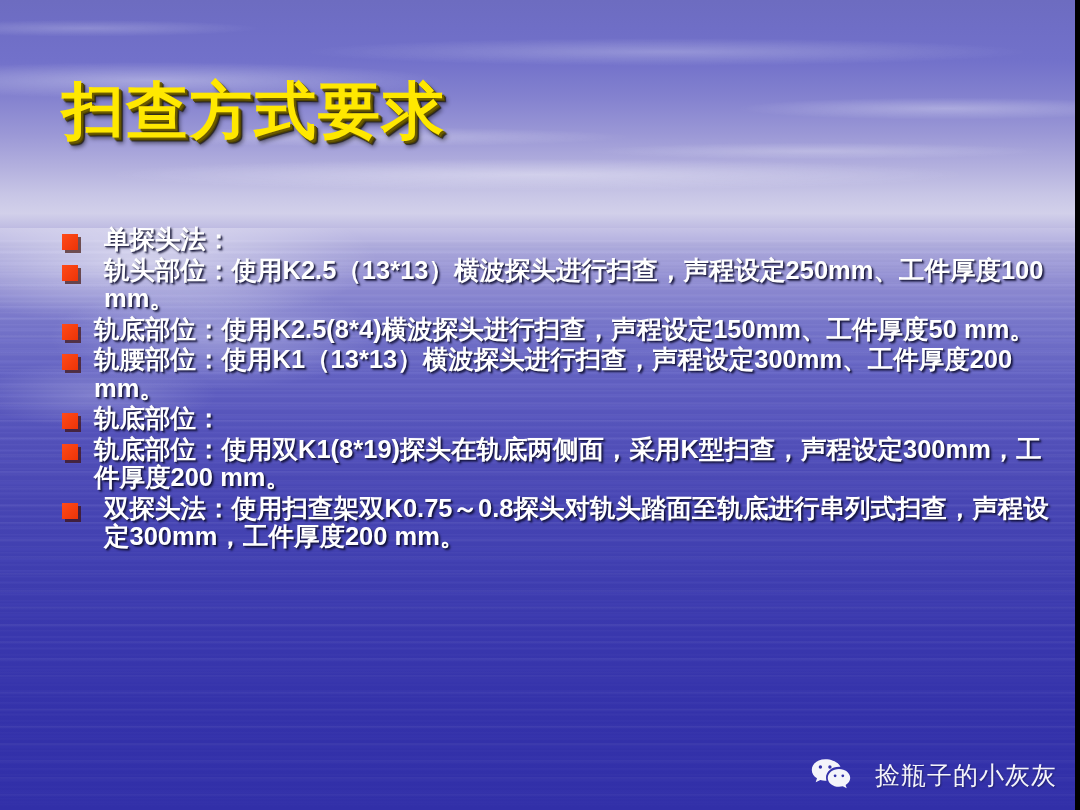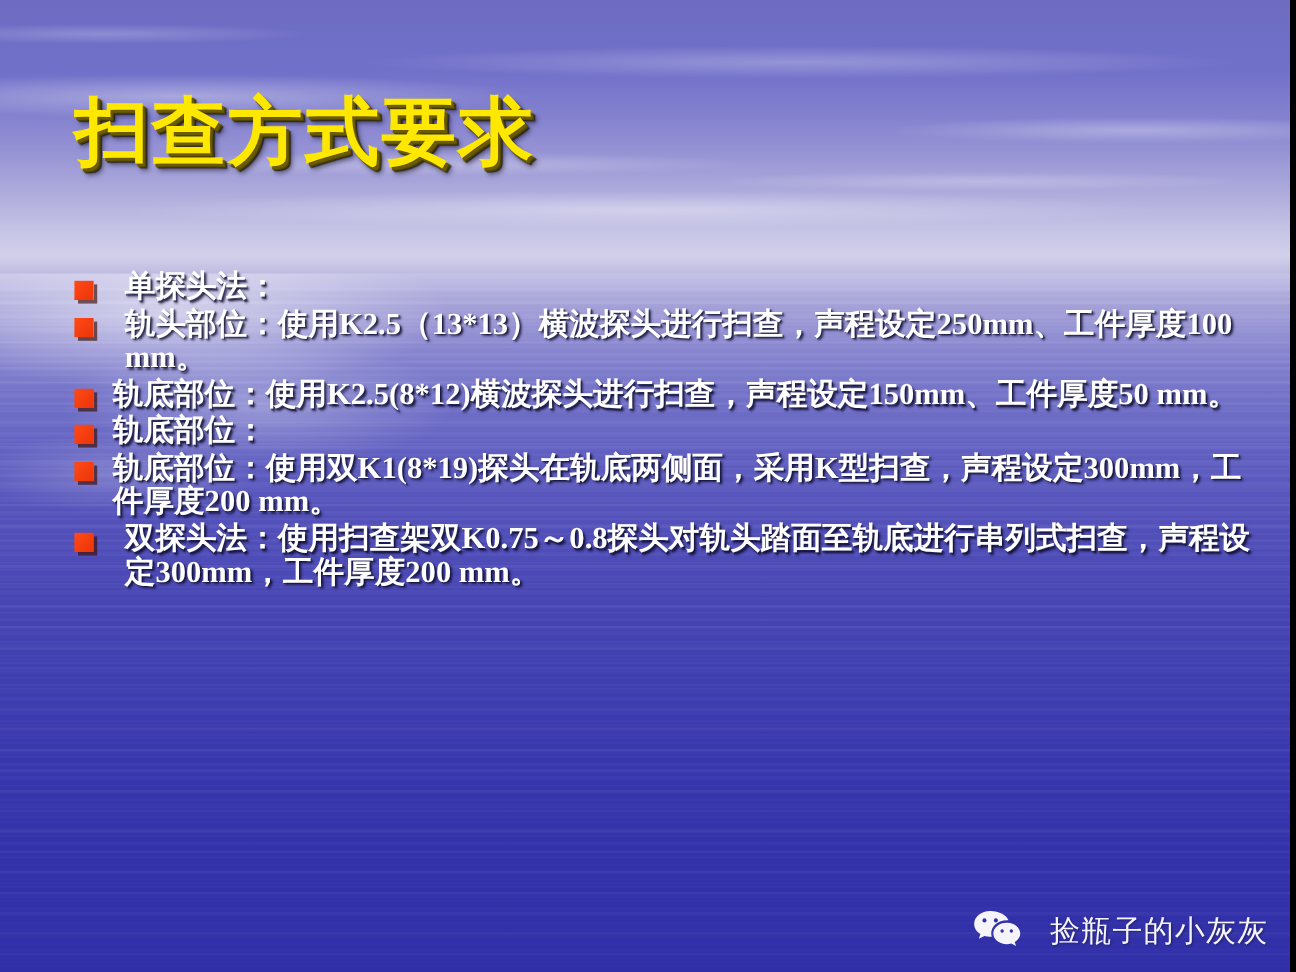--- a/index.html
+++ b/index.html
@@ -145,21 +145,21 @@
     box-shadow: 3px 3px 0 rgba(60,10,0,.65);
   }
   .bullet-text {
     flex: 1 1 auto;
     color: #ffffff;
     font-size: 25.5px;
     line-height: 28.5px;
     font-weight: 600;
     text-shadow: 2px 2px 2px rgba(10,10,40,.75), 1px 1px 0 rgba(20,20,60,.5);
     letter-spacing: 0px;
-    font-family: Liberation Serif, serif;
+    font-family: Liberation Sans, sans-serif;
   }
   .bullet-text.indent { padding-left: 10px; }
 
   
   #watermark {
     position: absolute;
     right: 18px;
     bottom: 18px;
     display: flex;
     align-items: flex-end;
@@ -196,23 +196,27 @@
       <span class="bullet-text indent">单探头法：</span>
     </div>
 
     <div class="bullet-row">
       <span class="bullet-marker"></span>
       <span class="bullet-text indent">轨头部位：使用K2.5（13*13）横波探头进行扫查，声程设定250mm、工件厚度100 mm。</span>
     </div>
 
     <div class="bullet-row">
       <span class="bullet-marker"></span>
-      <span class="bullet-text">轨底部位：使用K2.5(8*12)横波探头进行扫查，声程设定150mm、工件厚度50 mm。</span>
-    </div>
-
+      <span class="bullet-text">轨底部位：使用K2.5(8*4)横波探头进行扫查，声程设定150mm、工件厚度50 mm。</span>
+    </div>
+
+    <div class="bullet-row">
+      <span class="bullet-marker"></span>
+      <span class="bullet-text">轨腰部位：使用K1（13*13）横波探头进行扫查，声程设定300mm、工件厚度200 mm。</span>
+    </div>
 
 
     <div class="bullet-row">
       <span class="bullet-marker"></span>
       <span class="bullet-text">轨底部位：</span>
     </div>
 
 
     <div class="bullet-row">
       <span class="bullet-marker"></span>

